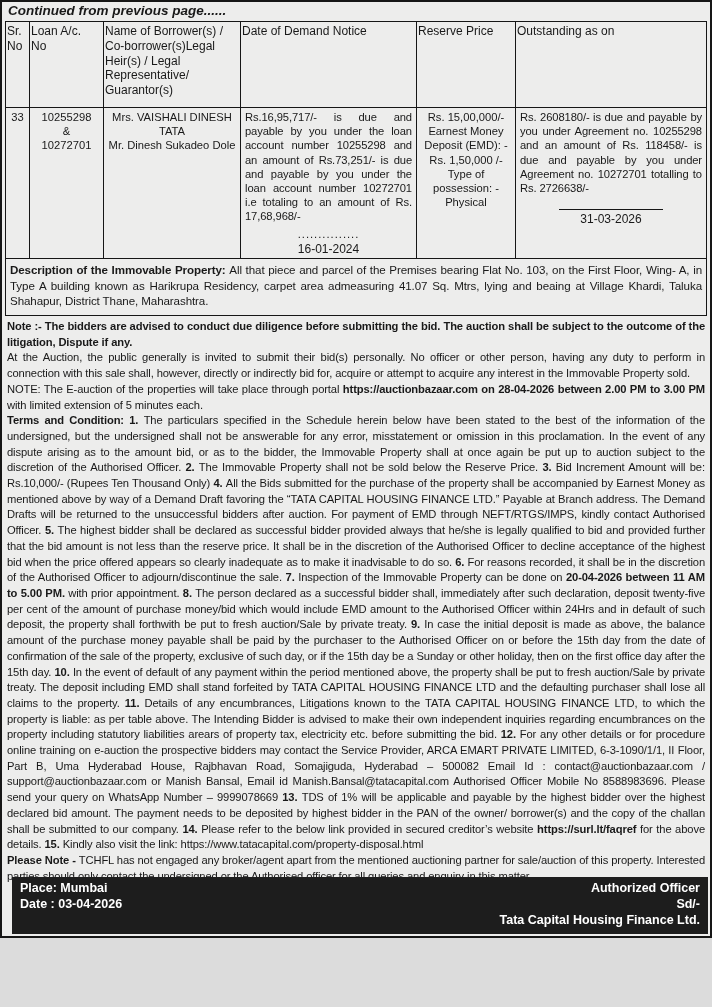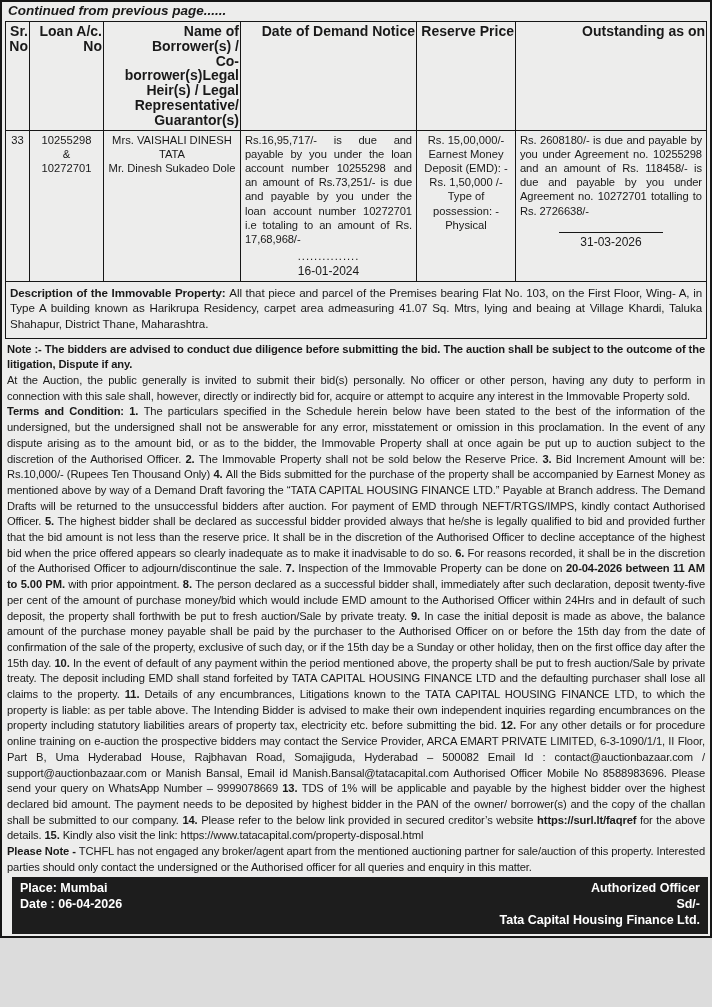--- a/index.html
+++ b/index.html
@@ -23,22 +23,22 @@
     width:100%;
     border-collapse:collapse;
     table-layout:fixed;
   }
   table.loans th, table.loans td {
     border:1.8px solid #161616;
     vertical-align:top;
     box-sizing:border-box;
   }
   table.loans th {
-    font-size:14px; font-weight:bold;
-    text-align:right;
+    font-size:12px; font-weight:normal;
+    text-align:left;
     padding:2px 1px;
     line-height:14.8px;
     white-space:pre-line;
     height:86px;
   }
   table.loans td {
     font-size:11.2px;
     padding:2px 4px;
     line-height:14.2px;
     height:145px;
@@ -146,28 +146,29 @@
         </td>
       </tr>
     </tbody>
   </table>
 
   <div class="desc-box"><span class="b">Description of the Immovable Property:  </span><span>All that piece and parcel of the Premises bearing Flat No. 103, on the First Floor, Wing- A, in Type A building known as Harikrupa Residency, carpet area admeasuring 41.07 Sq. Mtrs, lying and beaing at Village Khardi, Taluka Shahapur, District Thane, Maharashtra.</span></div>
 
   <div class="body-text">
       <p><span class="b">Note :- The bidders are advised to conduct due diligence before submitting the bid. The auction shall be subject to the outcome of the litigation, Dispute if any.</span></p>
       <p><span>At the Auction, the public generally is invited to submit their bid(s) personally. No officer or other person, having any duty to perform in connection with this sale shall, however, directly or indirectly bid for, acquire or attempt to acquire any interest in the Immovable Property sold.</span></p>
+      <p><span>NOTE: The E-auction of the properties will take place through portal </span><span class="b">https://auctionbazaar.com on 28-04-2026 between 2.00 PM to 3.00 PM</span><span> with limited extension of 5 minutes each.</span></p>
       <p><span class="b">Terms and Condition: 1. </span><span>The particulars specified in the Schedule herein below have been stated to the best of the information of the undersigned, but the undersigned shall not be answerable for any error, misstatement or omission in this proclamation. In the event of any dispute arising as to the amount bid, or as to the bidder, the Immovable Property shall at once again be put up to auction subject to the discretion of the Authorised Officer. </span><span class="b">2. </span><span>The Immovable Property shall not be sold below the Reserve Price. </span><span class="b">3. </span><span>Bid Increment Amount will be: Rs.10,000/- (Rupees Ten Thousand Only) </span><span class="b">4. </span><span>All the Bids submitted for the purchase of the property shall be accompanied by Earnest Money as mentioned above by way of a Demand Draft favoring the “TATA CAPITAL HOUSING FINANCE LTD.” Payable at Branch address. The Demand Drafts will be returned to the unsuccessful bidders after auction. For payment of EMD through NEFT/RTGS/IMPS, kindly contact Authorised Officer. </span><span class="b">5. </span><span>The highest bidder shall be declared as successful bidder provided always that he/she is legally qualified to bid and provided further that the bid amount is not less than the reserve price. It shall be in the discretion of the Authorised Officer to decline acceptance of the highest bid when the price offered appears so clearly inadequate as to make it inadvisable to do so. </span><span class="b">6. </span><span>For reasons recorded, it shall be in the discretion of the Authorised Officer to adjourn/discontinue the sale. </span><span class="b">7.  </span><span>Inspection of the Immovable Property can be done on </span><span class="b">20-04-2026 between 11 AM to 5.00 PM.</span><span> with prior appointment. </span><span class="b">8. </span><span>The person declared as a successful bidder shall, immediately after such declaration, deposit twenty-five per cent of the amount of purchase money/bid which would include EMD amount to the Authorised Officer within 24Hrs and in default of such deposit, the property shall forthwith be put to fresh auction/Sale by private treaty.  </span><span class="b">9. </span><span>In case the initial deposit is made as above, the balance amount of the purchase money payable shall be paid by the purchaser to the Authorised Officer on or before the 15th day from the date of confirmation of the sale of the property, exclusive of such day, or if the 15th day be a Sunday or other holiday, then on the first office day after the 15th day. </span><span class="b">10. </span><span>In the event of default of any payment within the period mentioned above, the property shall be put to fresh auction/Sale by private treaty. The deposit including EMD shall stand forfeited by TATA CAPITAL HOUSING FINANCE LTD and the defaulting purchaser shall lose all claims to the property. </span><span class="b">11. </span><span>Details of any encumbrances, Litigations known to the TATA CAPITAL HOUSING FINANCE LTD, to which the property is liable: as per table above. The Intending Bidder is advised to make their own independent inquiries regarding encumbrances on the property including statutory liabilities arears of property tax, electricity etc. before submitting the bid. </span><span class="b">12. </span><span>For any other details or for procedure online training on e-auction the prospective bidders may contact the Service Provider, ARCA EMART PRIVATE LIMITED, 6-3-1090/1/1, II Floor, Part B, Uma Hyderabad House, Rajbhavan Road, Somajiguda, Hyderabad – 500082 Email Id : contact@auctionbazaar.com / support@auctionbazaar.com or Manish Bansal, Email id Manish.Bansal@tatacapital.com Authorised Officer Mobile No 8588983696. Please send your query on WhatsApp Number – 9999078669  </span><span class="b">13. </span><span>TDS of 1% will be applicable and payable by the highest bidder over the highest declared bid amount. The payment needs to be deposited by highest bidder in the PAN of the owner/ borrower(s) and the copy of the challan shall be submitted to our company. </span><span class="b">14. </span><span>Please refer to the below link provided in secured creditor’s website </span><span class="b">https://surl.lt/faqref</span><span> for the above details. </span><span class="b">15. </span><span>Kindly also visit the link: https://www.tatacapital.com/property-disposal.html</span></p>
       <p><span class="b">Please Note - </span><span>TCHFL has not engaged any broker/agent apart from the mentioned auctioning partner for sale/auction of this property. Interested parties should only contact the undersigned or the Authorised officer for all queries and enquiry in this matter.</span></p>
     </div>
 
   <div class="footer-band">
     <div class="footer-left">
       <div>Place: Mumbai</div>
-      <div>Date : 06-04-2026</div>
+      <div>Date : 03-04-2026</div>
     </div>
     <div class="footer-right">
       <div>Authorized Officer</div>
       <div>Sd/-</div>
       <div>Tata Capital Housing Finance Ltd.</div>
     </div>
   </div>
 
 </div>
 

